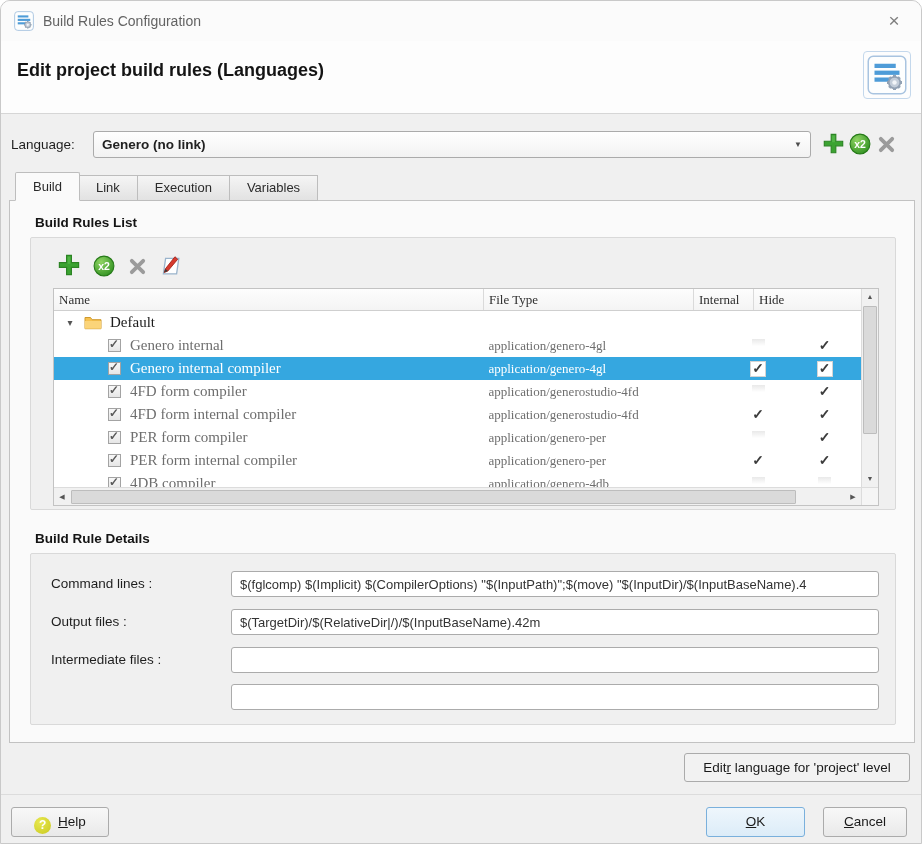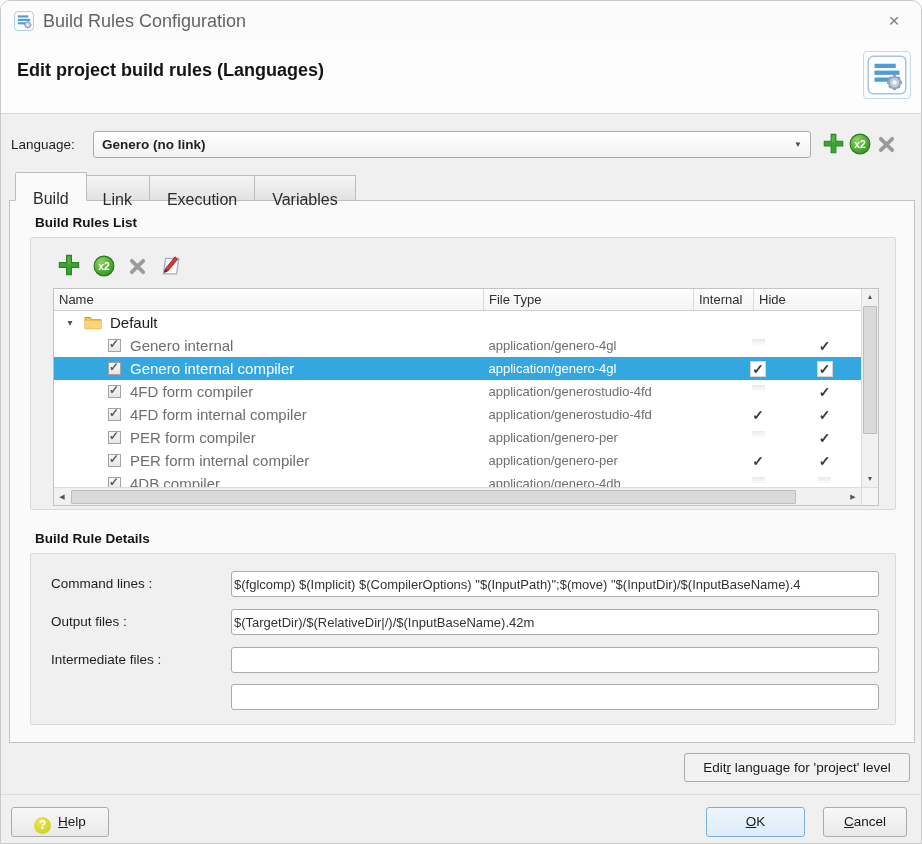--- a/index.html
+++ b/index.html
@@ -2,58 +2,58 @@
 <html><head>
 <meta charset="utf-8">
 <style>
   * { box-sizing: border-box; margin: 0; padding: 0; }
   html,body { width:922px; height:844px; background:#fff; font-family:"Liberation Sans", sans-serif; overflow:hidden; }
   #window { position:relative; width:922px; height:844px; background:#f0f0f0; border:1px solid #c9c9c9; border-radius:10px 10px 0 0; overflow:hidden; }
 
   
   #titlebar { position:absolute; left:0; top:0; width:100%; height:40px; background:#fbfbfb; }
   #titlebar .tb-icon { position:absolute; left:13px; top:10px; width:20px; height:20px; }
-  #titlebar .tb-title { position:absolute; left:42px; top:0; line-height:40px; font-size:18px; color:#636363; }
+  #titlebar .tb-title { position:absolute; left:42px; top:0; line-height:40px; font-size:14px; color:#636363; }
   #close-btn { position:absolute; right:12px; top:6px; width:30px; height:28px; text-align:center; line-height:28px; font-size:19px; color:#7f7f7f; cursor:pointer; }
 
   
   #header { position:absolute; left:0; top:40px; width:100%; height:73px; background:#fdfdfd; border-bottom:1px solid #d6d6d6; }
   #header .h-title { position:absolute; left:16px; top:19px; font-size:18px; font-weight:bold; color:#141414; }
   #header .h-iconbtn { position:absolute; right:10px; top:10px; width:48px; height:48px; border:1px solid #c4d8ec; border-radius:4px; background:#fdfdfd; display:flex; align-items:center; justify-content:center; }
 
   
   .lang-label { position:absolute; left:10px; top:131px; height:26px; line-height:26px; font-size:13.5px; color:#1e1e1e; }
   #lang-combo { position:absolute; left:92px; top:130px; width:718px; height:27px; background:linear-gradient(#ffffff,#f2f2f2); border:1px solid #ababab; border-radius:3px; font-size:13.5px; color:#222; }
   #lang-combo .combo-text { position:absolute; left:8px; top:0; line-height:25px;font-weight:bold; }
   #lang-combo .combo-arrow { position:absolute; right:8px; top:0; line-height:25px; font-size:8px; color:#4d4d4d; }
   .lang-tools { position:absolute; top:131px; }
   .ticon { display:inline-block; vertical-align:middle; cursor:pointer; }
 
   
   #tabs { position:absolute; left:14px; top:171px; height:29px; display:flex; align-items:flex-end; z-index:5; }
-  .tab { height:26px; line-height:24px; padding:12px 17px; font-size:16px; color:#2b2b2b; background:linear-gradient(#f5f5f5,#e2e2e2); border:1px solid #bdbdbd; border-left-width:0; cursor:pointer; }
+  .tab { height:26px; line-height:24px; padding:0 17px; font-size:13px; color:#2b2b2b; background:linear-gradient(#f5f5f5,#e2e2e2); border:1px solid #bdbdbd; border-left-width:0; cursor:pointer; }
   .tab:first-child { border-left-width:1px; }
   .tab.active { height:29px; line-height:27px; background:#fafafa; border-left-width:1px; border-bottom:1px solid #fafafa; border-radius:2px 2px 0 0; margin-right:-1px; position:relative; z-index:6; }
 
   
   #panel { position:absolute; left:8px; top:199px; width:906px; height:543px; background:#fafafa; border:1px solid #c2c2c2; }
 
   .groupbox { position:absolute; background:#f0f0f0; border:1px solid #d9d9d9; border-radius:2px; }
   .group-title { position:absolute; font-size:13.5px; font-weight:bold; color:#141414; }
 
   #g1-title { left:25px; top:14px; }
   #g1 { left:20px; top:36px; width:866px; height:273px; }
   #g2-title { left:25px; top:330px; }
   #g2 { left:20px; top:352px; width:866px; height:172px; }
 
   
   .tb2 .ticon { position:absolute; }
 
   
-  #table { position:absolute; left:22px; top:50px; width:826px; height:218px; background:#fff; border:1px solid #c3c3c3; overflow:hidden; }
+  #table { position:absolute; left:22px; top:50px; width:826px; height:218px; background:#fff; border:1px solid #c3c3c3; overflow:hidden;font-family:Liberation Serif, serif; }
   #thead { position:absolute; left:0; top:0; right:17px; height:22px; display:flex; background:linear-gradient(#fdfdfd,#f4f4f4); border-bottom:1px solid #cfcfcf; }
   #thead .hcell { font-size:13px; color:#2e2e2e; line-height:21px; padding-left:5px; border-right:1px solid #dadada; }
   .w-name { width:430px; } .w-ft { width:210px; } .w-int { width:60px; } .w-hide { width:73px; border-right:none !important; }
   #rows { position:absolute; left:0; top:22px; right:17px; bottom:18px; overflow:hidden; }
   .trow { display:flex; height:23px; align-items:center; background:#fff; }
   .trow.sel { background:#35a7e0; }
   .trow .cell { height:23px; display:flex; align-items:center; overflow:hidden; }
   .cname { width:430px; } .cft { width:245px; padding-left:5px; font-size:13px; color:#6e6e6e; }
   .cint { width:60px; justify-content:center; } .chide { width:73px; justify-content:center; }
   .trow.sel .cft, .trow.sel .rname { color:#fff; }
@@ -72,21 +72,21 @@
   #vscroll .up { top:0; } #vscroll .down { bottom:0; }
   #vthumb { position:absolute; left:1px; top:17px; width:14px; height:128px; background:#dadada; border:1px solid #bdbdbd; border-radius:1px; }
   #hscroll { position:absolute; left:0; bottom:0; right:17px; height:18px; background:#f1f1f1; border-top:1px solid #dcdcdc; }
   #hscroll .sb-btn { position:absolute; top:1px; width:16px; height:16px; text-align:center; font-size:7px; color:#555; line-height:16px; }
   #hscroll .left { left:0; } #hscroll .right { right:0; }
   #hthumb { position:absolute; left:17px; top:2px; width:725px; height:14px; background:#dadada; border:1px solid #bdbdbd; border-radius:1px; }
   #sbcorner { position:absolute; right:0; bottom:0; width:17px; height:18px; background:#f5f5f5; border-left:1px solid #dcdcdc; border-top:1px solid #dcdcdc; }
 
   
   .field-label { position:absolute; left:20px; font-size:13.5px; color:#1e1e1e; line-height:26px; }
-  .field-input { position:absolute; left:200px; width:648px; height:26px; border:1px solid #ababab; border-radius:3px; background:#fff; font-family:"Liberation Sans",sans-serif; font-size:13px; color:#333; padding:0 2px; outline:none; white-space:nowrap; overflow:hidden; }
+  .field-input { position:absolute; left:200px; width:648px; height:26px; border:1px solid #ababab; border-radius:3px; background:#fff; font-family:"Liberation Sans",sans-serif; font-size:13px; color:#333; padding:0 8px; outline:none; white-space:nowrap; overflow:hidden; }
   .frow0 { top:17px; } .frow1 { top:55px; } .frow2 { top:93px; } .frow3 { top:130px; }
 
   
   .btn { position:absolute; border:1px solid #ababab; border-radius:3px; background:linear-gradient(#f8f8f8,#e9e9e9); font-size:13.5px; color:#1a1a1a; text-align:center; cursor:pointer; }
   #clear-btn { left:683px; top:752px; width:226px; height:29px; line-height:27px; background:#f2f2f2; }
   #divider { position:absolute; left:0; top:793px; width:100%; height:1px; background:#dcdcdc; }
   #help-btn { left:10px; top:806px; width:98px; height:30px; line-height:28px; }
   #help-btn .hq { display:inline-block; width:17px; height:17px; border-radius:50%; background:radial-gradient(circle at 35% 30%, #e8e84f, #c9c920); color:#fff; font-weight:bold; font-size:12px; line-height:17px; vertical-align:-3px; margin-right:7px; }
   #ok-btn { left:705px; top:806px; width:99px; height:30px; line-height:28px; background:linear-gradient(#eef6fc,#dcecf8); border:1px solid #7ab0dc; }
   #cancel-btn { left:822px; top:806px; width:84px; height:30px; line-height:28px; }

